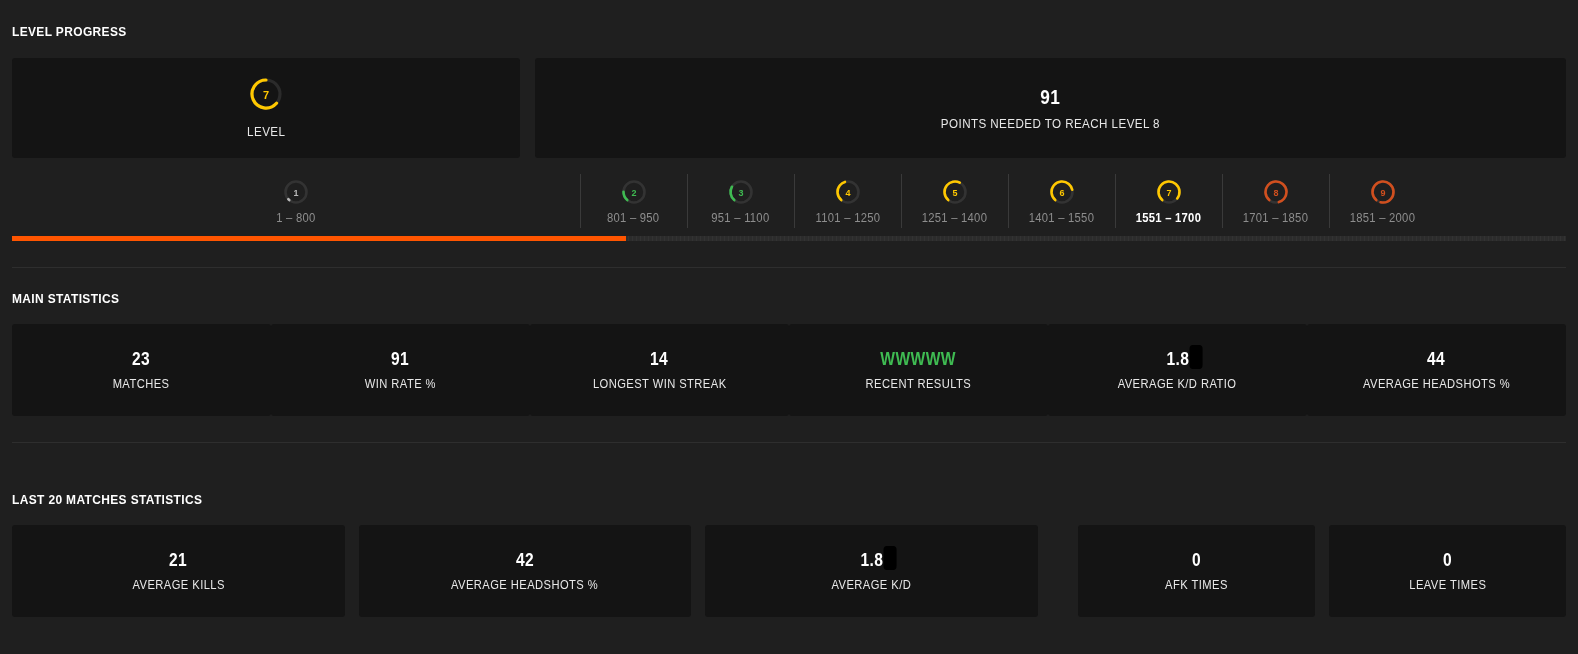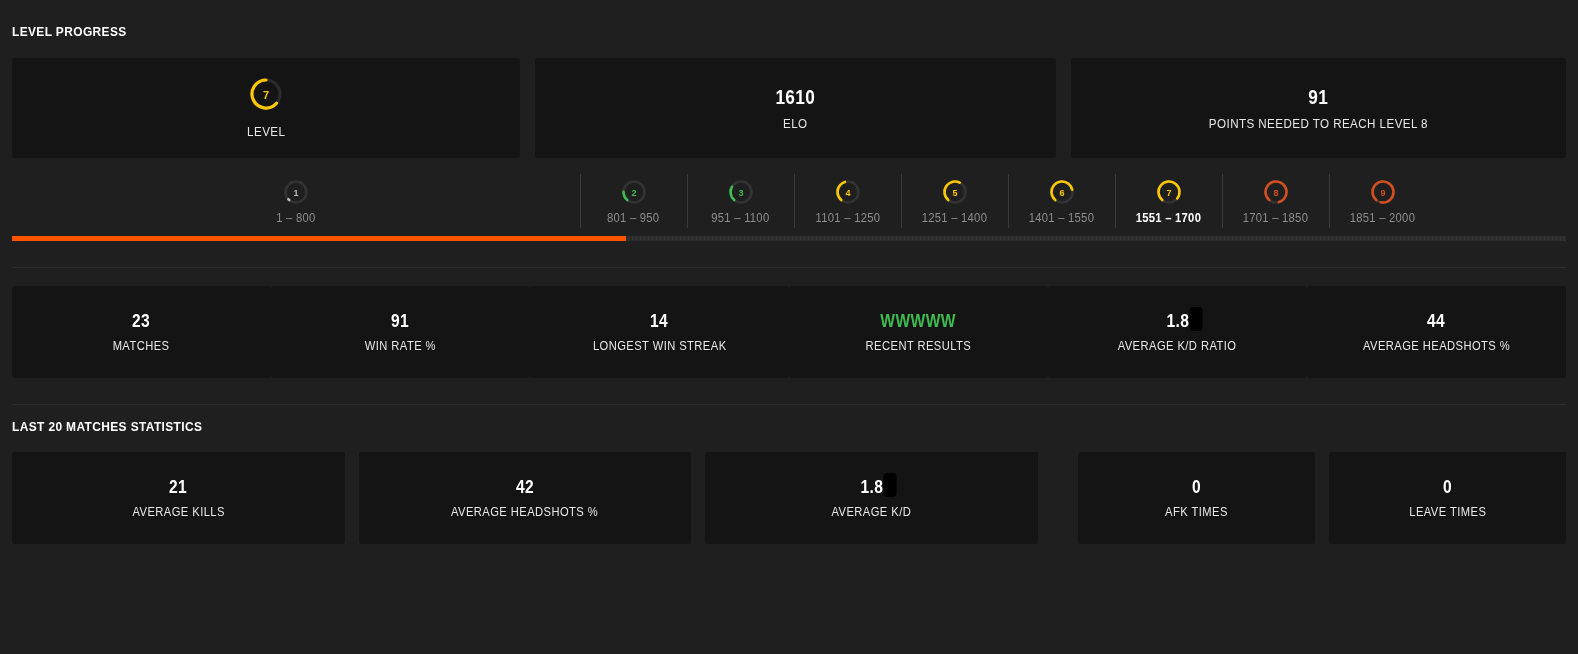--- a/index.html
+++ b/index.html
@@ -99,21 +99,21 @@
 
   .redacted {
     display: inline-block; position: relative; vertical-align: text-bottom;
   }
   .redacted::after {
     content: ""; position: absolute; top: -4px; left: 100%;
     width: 16px; height: 24px; background: #000000;
     border-radius: 4px;
   }
   .bottom-heads { display: flex; margin-top: 14px; }
-  .bh-left { width: 1040px; }
+  .bh-left { width: 1040px; margin-top: 35px; }
   .bh-right { flex: 1; }
   .bottom-cards { display: flex; gap: 26px; margin-top: 18px; }
 </style>
 </head>
 <body>
 
 <div class="page">
 
   <div class="lp-head">
     <div class="section-title">LEVEL PROGRESS</div>
@@ -124,24 +124,20 @@
       <div class="lvl-badge-big">
         <svg width="34" height="34" viewBox="0 0 34 34">
           <circle cx="17" cy="17" r="14" fill="none" stroke="#2b2b2b" stroke-width="3.2"></circle>
           <path d="M 17 3 A 14 14 0 1 0 27.5 26.3" fill="none" stroke="#ffc800" stroke-width="3.2" stroke-linecap="round"></path>
           <text x="17" y="21.5" text-anchor="middle" font-family="Liberation Sans, sans-serif" font-size="11" font-weight="bold" fill="#ffc800">7</text>
         </svg>
       </div>
       <div class="card-label">LEVEL</div>
     </div>
 
-    <div class="tcard elo">
-      <div class="big-num">1610</div>
-      <div class="card-label">ELO</div>
-    </div>
 
     <div class="tcard pts">
       <div class="big-num">91</div>
       <div class="card-label">POINTS NEEDED TO REACH LEVEL 8</div>
     </div>
   </div>
 
   <div class="ladder-wrap">
     <div class="ladder" id="ladder">
         <div class="rung" style="width: 568px;">
@@ -218,20 +214,23 @@
         </div>
       </div>
     <div class="track">
       <div class="track-fill" id="track-fill" style="width: 39.5%;"></div>
     </div>
   </div>
 
   <div style="height:26px"></div>
   <div class="divider"></div>
 
+  <div style="padding-top:23px">
+    <div class="section-title">MAIN STATISTICS</div>
+  </div>
   <div class="stat-row" id="main-stats">
       <div class="scard">
         <div class="big-num">23</div>
         <div class="card-label">MATCHES</div>
       </div>
       <div class="scard">
         <div class="big-num">91</div>
         <div class="card-label">WIN RATE %</div>
       </div>
       <div class="scard">

